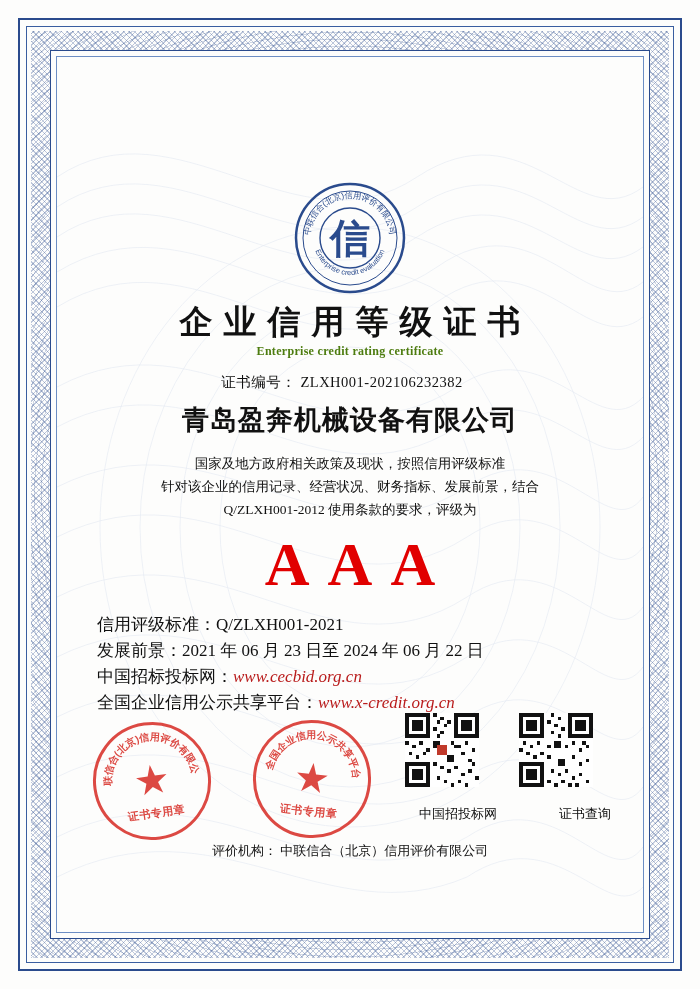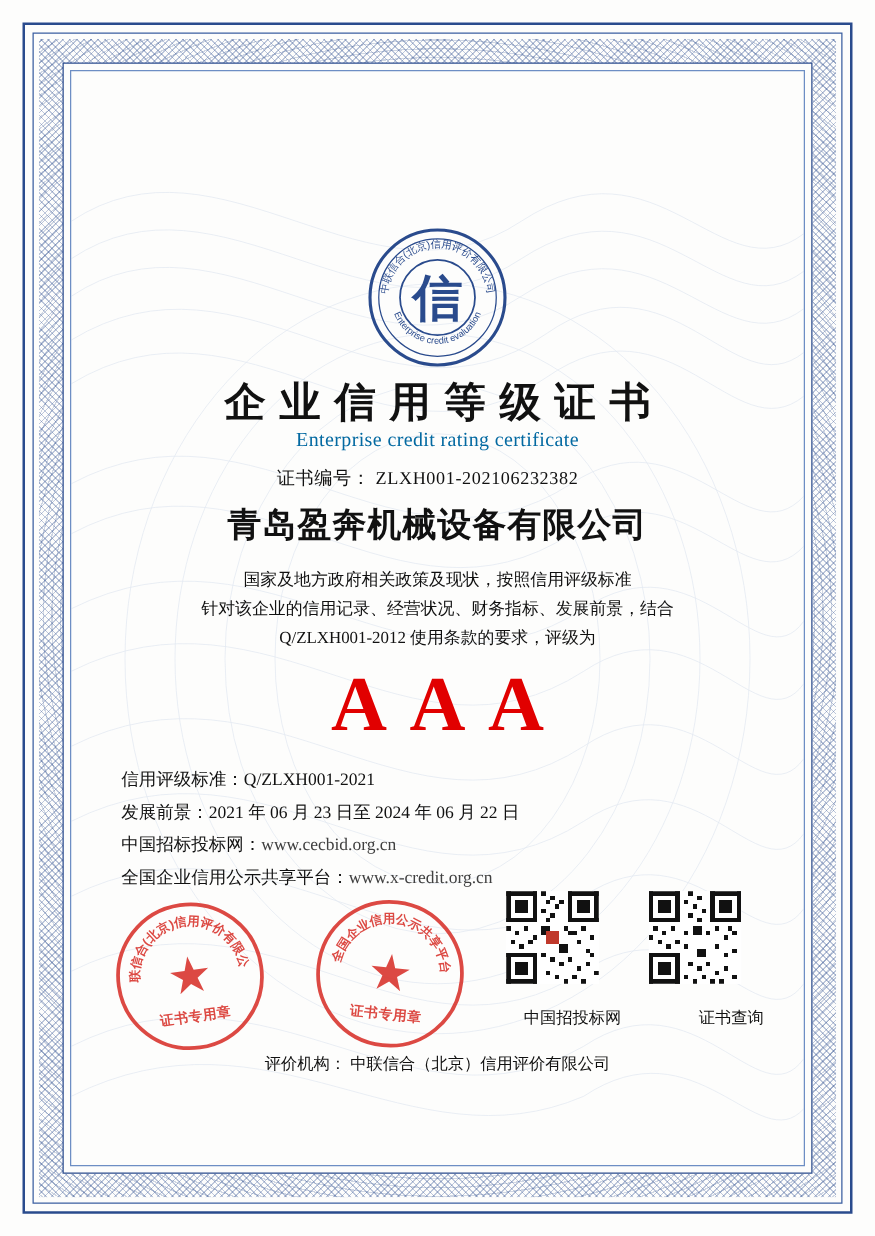--- a/index.html
+++ b/index.html
@@ -102,23 +102,23 @@
     font-size: 33px;
     letter-spacing: 11px;
     font-weight: bold;
     color: #111;
     text-indent: 11px;
     font-family: "Liberation Serif", serif;
   }
   .title-en {
     position: absolute;
     top: 287px; left: 0; right: 0;
-    font-size: 16px;
-    font-weight: normal;
-    color: #0369a1;
+    font-size: 12px;
+    font-weight: bold;
+    color: #4d7c0f;
     letter-spacing: .3px;
   }
   .cert-no {
     position: absolute;
     top: 316px; left: 0; right: 16px;
     font-size: 14.5px;
     color: #111;
     letter-spacing: .5px;
   }
   .company {
@@ -146,26 +146,26 @@
     text-indent: 18px;
     font-family: "Liberation Serif", serif;
   }
 
   .details {
     position: absolute;
     top: 555px;
     left: 40px;
     right: 40px;
     text-align: left;
-    font-size: 14px;
+    font-size: 17px;
     line-height: 26px;
     color: #111;
   }
   .details .row { white-space: nowrap; }
-  .details .blue { color: #404040; }
+  .details .blue { color: #b91c1c; font-style: italic; }
 
   
   .stamp {
     position: absolute;
     width: 118px; height: 118px;
     border: 3px solid #d8312a;
     border-radius: 50%;
     color: #d8312a;
     box-sizing: border-box;
     opacity: .88;

